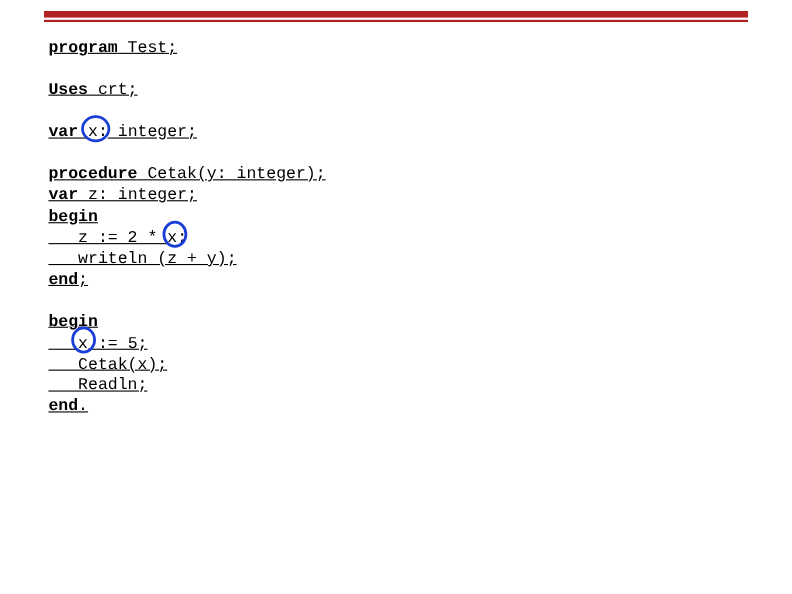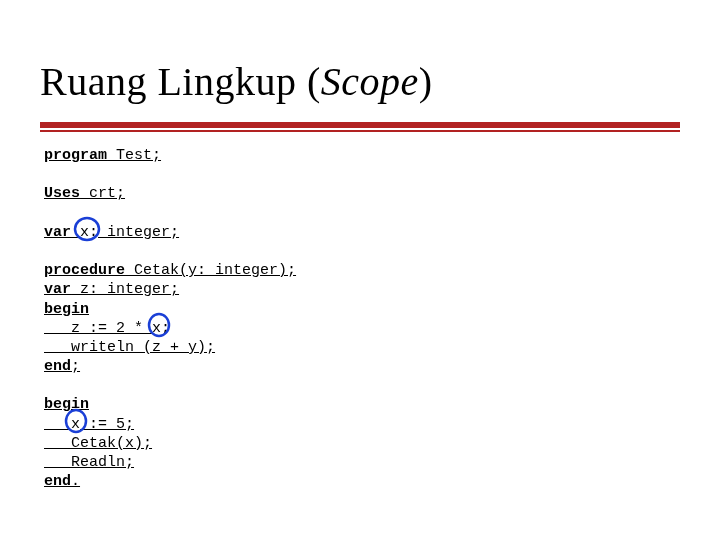--- a/index.html
+++ b/index.html
@@ -67,25 +67,20 @@
   
   .c1 svg { left: -8px; top: -8px; width: 30px; height: 28px; }
   .c2 svg { left: -6px; top: -8px; width: 26px; height: 28px; }
   .c3 svg { left: -8px; top: -8px; width: 26px; height: 28px; }
 </style>
 </head>
 <body>
 
 <div class="slide">
 
-  <div class="title-area">
-    <div class="title-line">
-      <span>Ruang Lingkup (</span><span class="title-italic">Scope</span><span>)</span>
-    </div>
-  </div>
 
   <div class="rule-outer">
     <div class="rule-inner-gap"></div>
   </div>
   <div class="rule-thin"></div>
 
   <div class="code-block"><span class="kw">program</span><span> Test;</span>
 
 <span class="kw">Uses</span><span> crt;</span>
 

